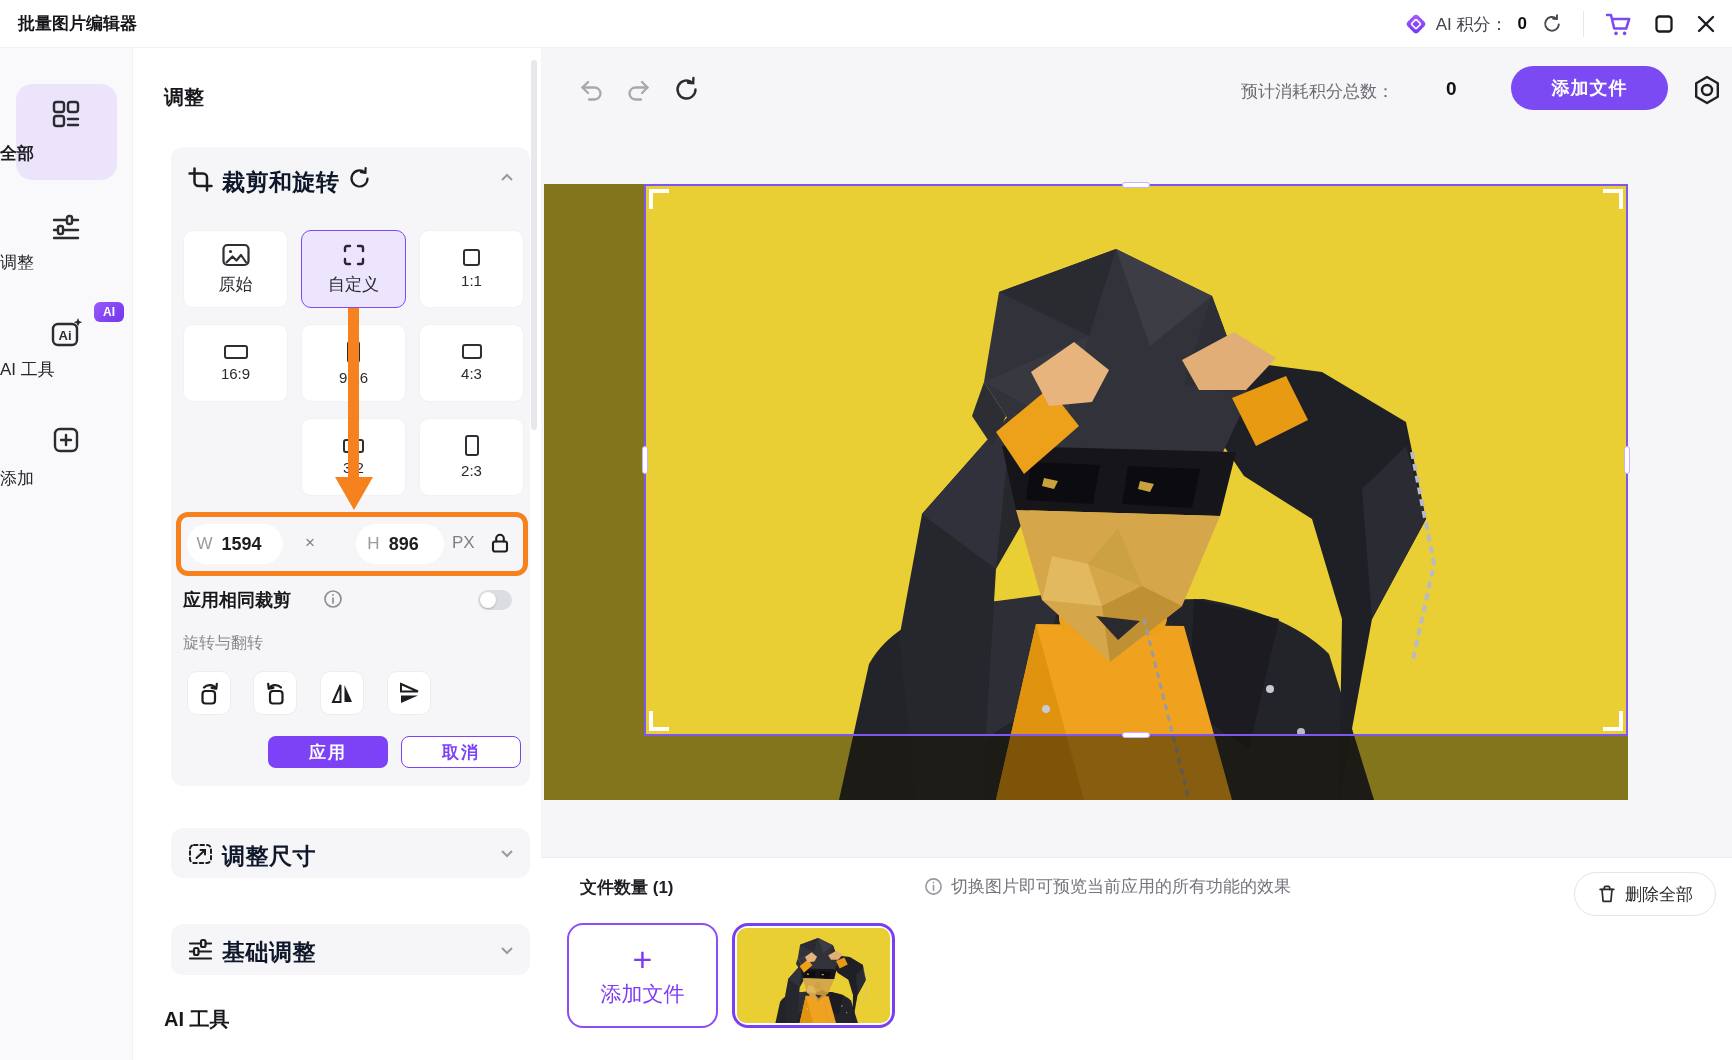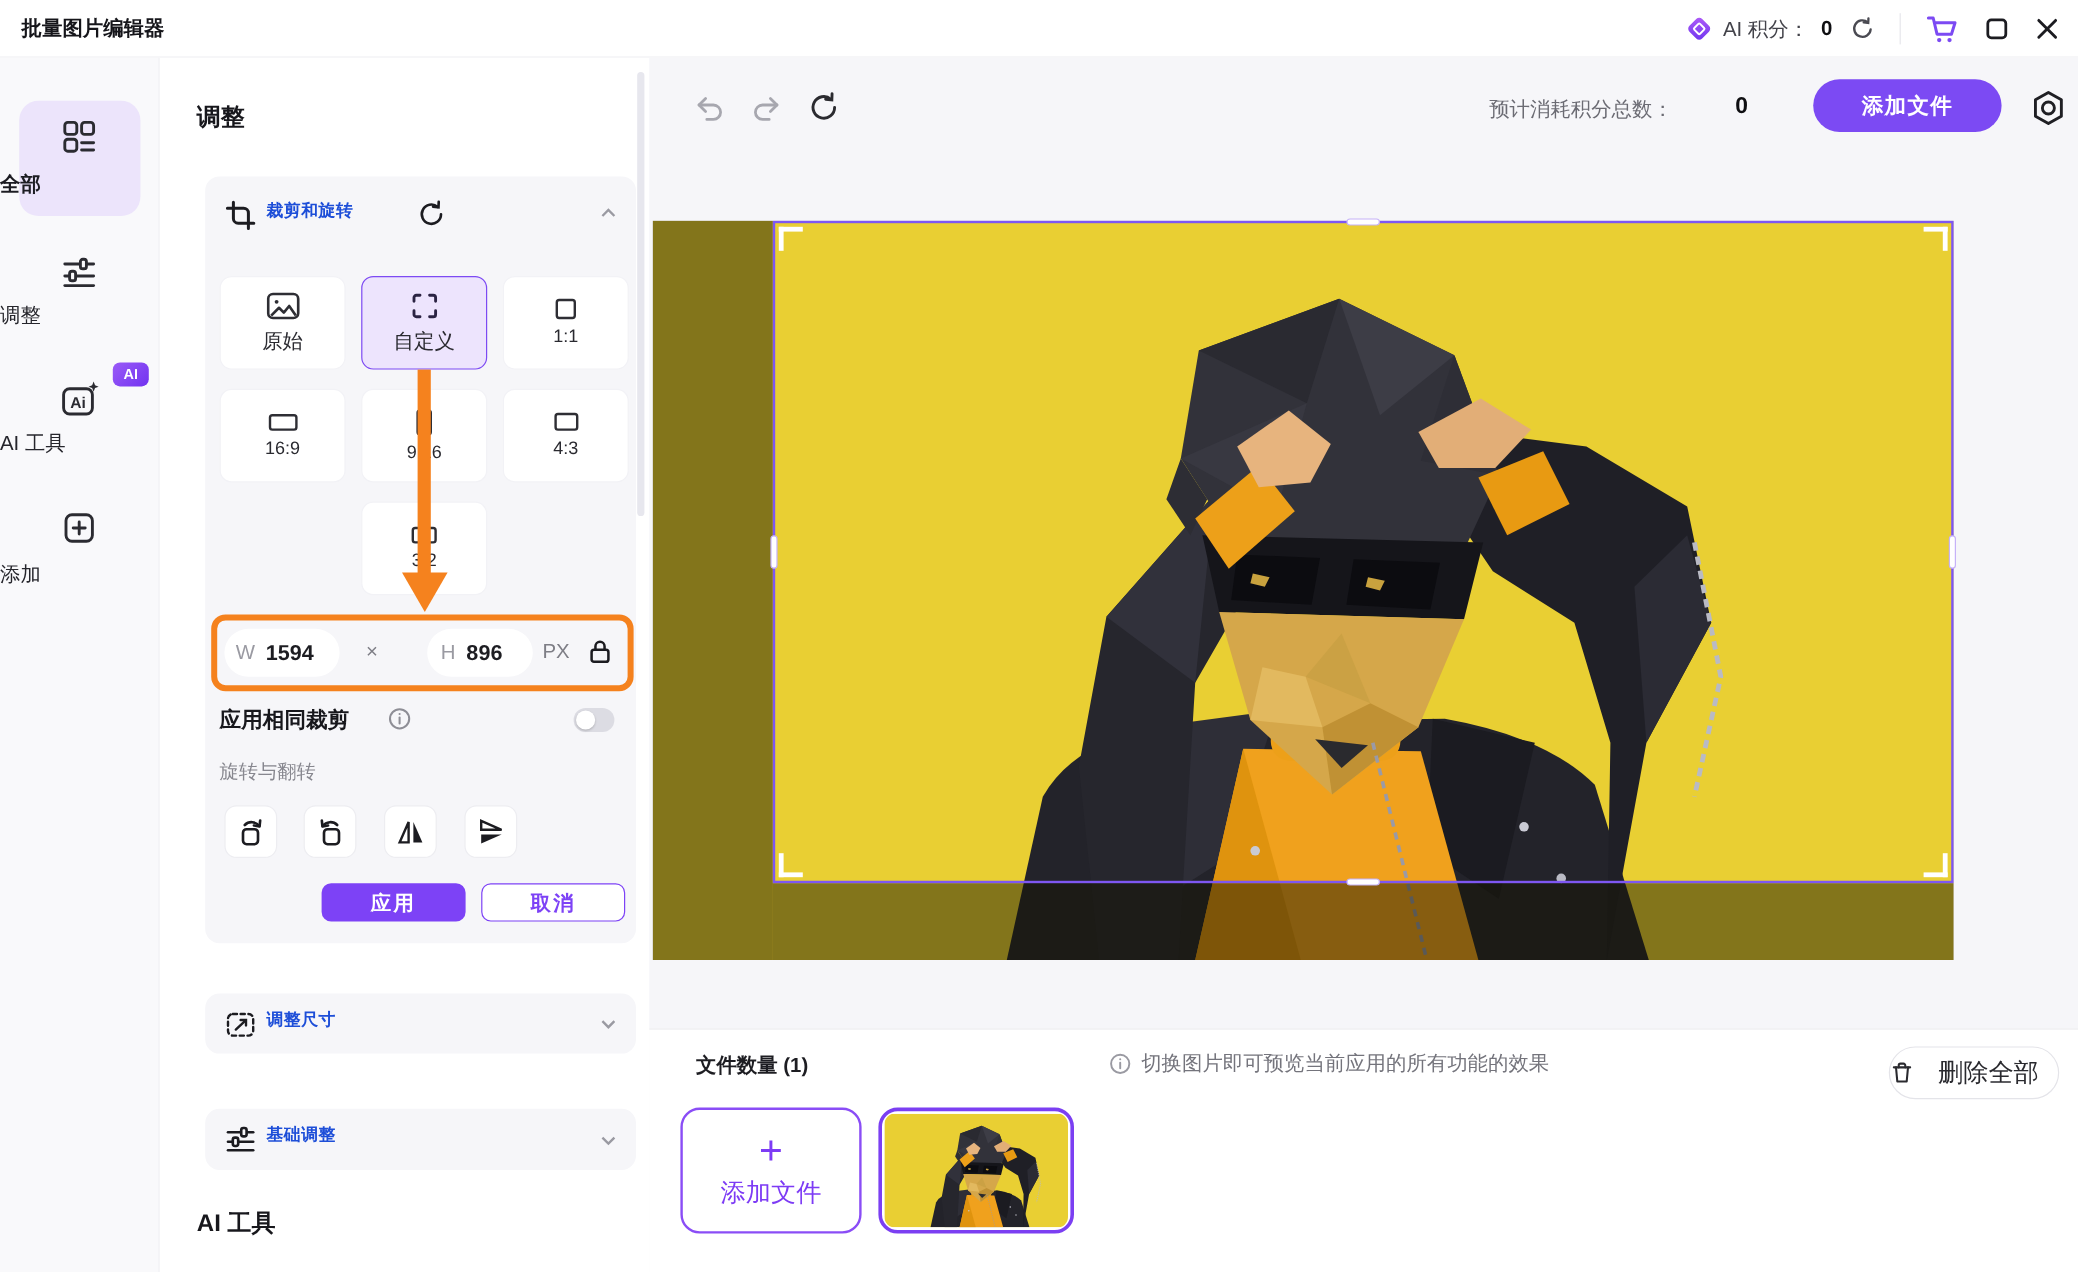--- a/index.html
+++ b/index.html
@@ -21,21 +21,21 @@
   .sidebar { position:absolute; left:0; top:48px; width:133px; height:1012px; background:#f9f9fb; border-right:1px solid #f0f0f3; z-index:20; }
   .side-label { position:absolute; width:133px; text-align:left; font-size:17px; color:#26262c; }
   .side-icon { position:absolute; left:50%; transform:translateX(-50%); }
   .side-active { position:absolute; left:16px; top:36px; width:101px; height:96px; background:#ece4fb; border-radius:16px; }
 
   
   .panel { position:absolute; left:133px; top:48px; width:408px; height:1012px; background:#fff; z-index:10; }
   .panel-heading { position:absolute; left:31px; font-size:20px; font-weight:800; color:#17171c; }
   .panel-scrollbar { position:absolute; left:398px; top:12px; width:6px; height:370px; background:#e7e7ee; border-radius:3px; }
   .card { position:absolute; left:38px; width:359px; background:#f6f6f9; border-radius:12px; }
-  .card-title { position:absolute; left:51px; font-size:14px; font-weight:800; color:#1d4ed8; letter-spacing:0.5px; }
+  .card-title { position:absolute; left:51px; font-size:23px; font-weight:800; color:#0f172a; letter-spacing:0.5px; }
   .chev { position:absolute; right:16px; width:14px; height:14px; }
 
   .tile { position:absolute; width:105px; height:78px; background:#fff; border:1px solid #f2f2f6; border-radius:10px; display:flex; flex-direction:column; align-items:center; justify-content:center; gap:6px; cursor:pointer; }
   .tile.selected { background:#ede4fd; border:1.5px solid #7d4af3; }
   .tile .tlabel { font-size:15px; color:#2a2a30; }
   .tile .tlabel.cn { font-size:17px; }
   .ratio-box { border:2px solid #2e2e34; border-radius:3px; }
 
   .pill { position:absolute; height:40px; background:#fff; border-radius:20px; display:flex; align-items:center; justify-content:center; gap:9px; }
   .pill .plabel { font-size:17px; color:#9a9aa2; }
@@ -62,21 +62,21 @@
   .image-wrap { position:absolute; left:3px; top:136px; width:1084px; height:616px; }
   .dim { position:absolute; background:rgba(20,18,2,.48); }
   .crop-box { position:absolute; left:100px; top:0; width:984px; height:552px; border:2px solid #7e57f2; z-index:5; }
   .hc { position:absolute; width:20px; height:20px; z-index:6; }
   .hm { position:absolute; background:#fff; border:1px solid #c6b2f8; border-radius:3px; z-index:6; }
 
   
   .filestrip { position:absolute; left:0; top:809px; width:1191px; height:203px; background:#fff; border-top:1px solid #ebebee; }
   .fs-count { position:absolute; left:39px; top:18px; font-size:17px; font-weight:700; color:#1d1d22;text-align:center; }
   .fs-hint { position:absolute; left:383px; top:17px; display:flex; align-items:center; gap:8px; font-size:17px; color:#74747c; }
-  .btn-delete { position:absolute; left:1033px; top:14px; width:142px; height:44px; border-radius:22px; background:#fff; border:1px solid #e4e4e9; display:flex; align-items:center; gap:20px; font-size:21px; color:#2a2a2f; cursor:pointer; font-family:inherit; }
+  .btn-delete { position:absolute; left:1033px; top:14px; width:142px; height:44px; border-radius:22px; background:#fff; border:1px solid #e4e4e9; display:flex; align-items:center; justify-content:center; gap:8px; font-size:17px; color:#2a2a2f; cursor:pointer; font-family:inherit; }
   .tile-add { position:absolute; left:26px; top:65px; width:151px; height:105px; background:#fff; border:2px solid #8a4df6; border-radius:16px; display:flex; flex-direction:column; align-items:center; justify-content:center; gap:6px; color:#7d3bf5; cursor:pointer; }
   .tile-add .plus { font-size:34px; font-weight:400; line-height:30px; }
   .tile-add .t { font-size:21px; }
   .tile-thumb { position:absolute; left:191px; top:65px; width:163px; height:105px; border:3px solid #7b3ff2; border-radius:16px; background:#fff; padding:2px; cursor:pointer; }
   .tile-thumb .ph { width:100%; height:100%; border-radius:9px; overflow:hidden; }
 
   svg.ic { display:block; }
 </style>
 </head>
 <body>
@@ -274,20 +274,24 @@
         <span class="tlabel">9:16</span>
       </div>
       <div class="tile" style="left:248px;top:177px">
         <span class="ratio-box" style="width:20px;height:15px"></span>
         <span class="tlabel">4:3</span>
       </div>
       <div class="tile" style="left:130px;top:271px">
         <span class="ratio-box" style="width:21px;height:14px"></span>
         <span class="tlabel">3:2</span>
       </div>
+      <div class="tile" style="left:248px;top:271px">
+        <span class="ratio-box" style="width:14px;height:21px"></span>
+        <span class="tlabel">2:3</span>
+      </div>
 
       <div class="orange-arrow-bar"></div>
       <div class="orange-arrow-head"></div>
       <div class="orange-box"></div>
 
       <div class="pill" style="left:16px;top:377px;width:96px">
         <span class="plabel">W</span>
         <input value="1594" style="">
       </div>
       <span class="abs" style="left:134px;top:386px;font-size:17px;color:#7e7e86">×</span>

